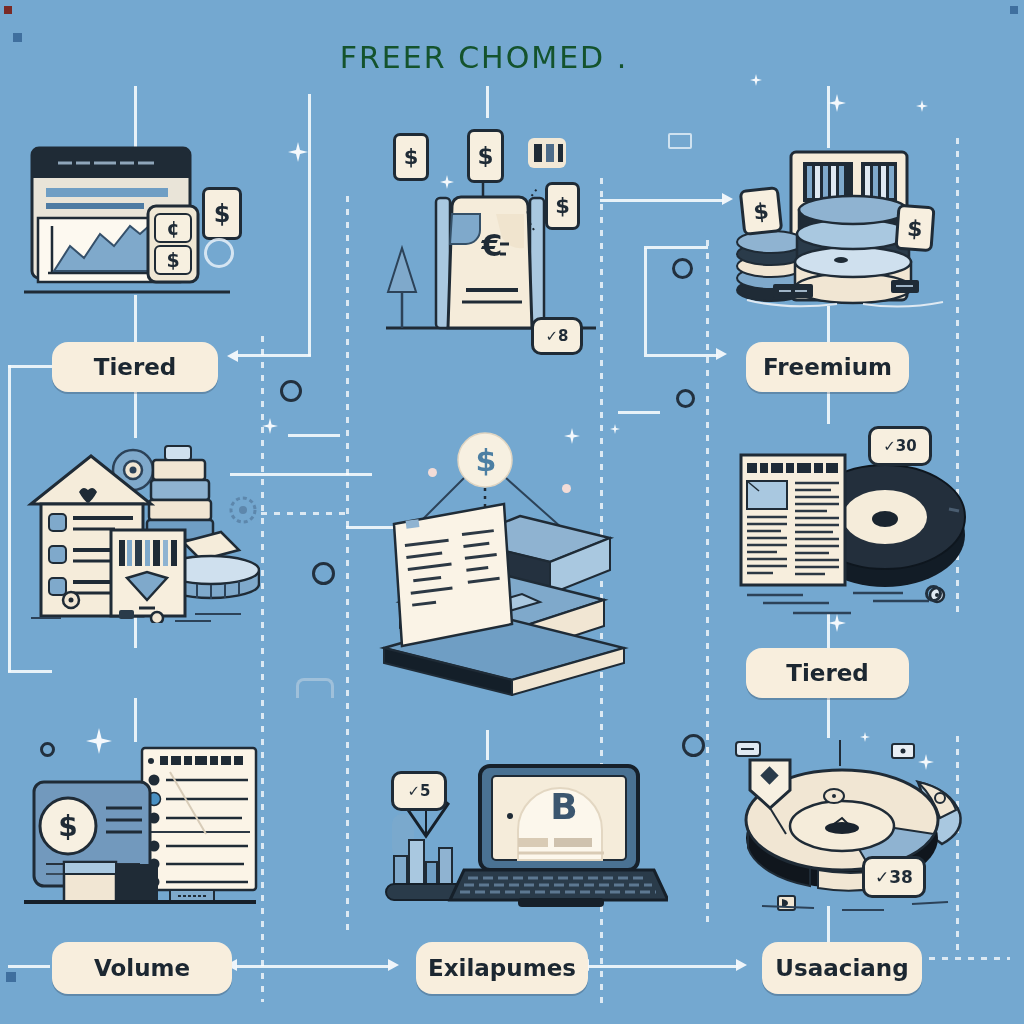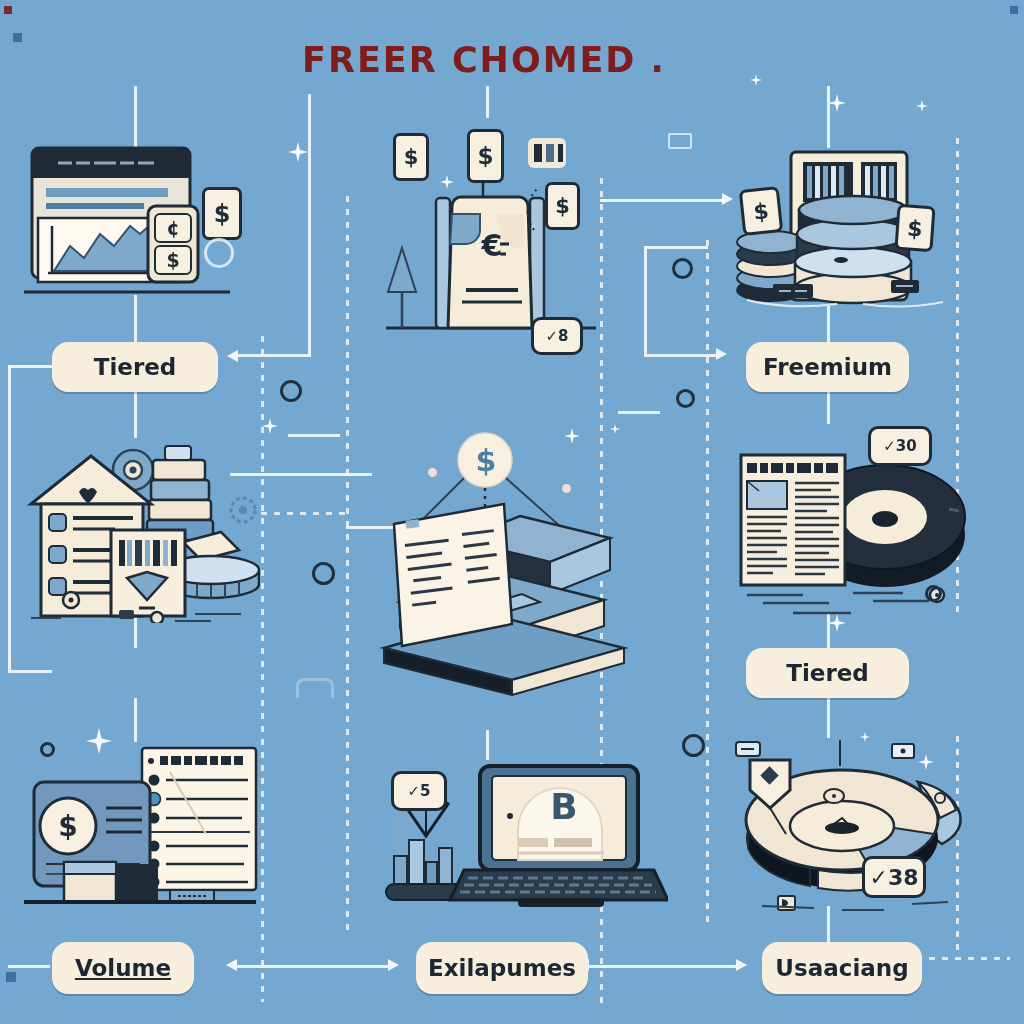--- a/index.html
+++ b/index.html
@@ -1,19 +1,19 @@
 <!DOCTYPE html>
 <html><head>
 <meta charset="utf-8">
 <style>
   html,body{margin:0;padding:0;background:#5f93bd;}
   .canvas{position:relative;width:1024px;height:1024px;background:#74a8d0;overflow:hidden;
           font-family:"DejaVu Sans","Liberation Sans",sans-serif;}
   .title{position:absolute;top:40px;left:484px;transform:translateX(-50%);
-         font-size:35px;font-weight:700;letter-spacing:2px;color:#7f1d1d;white-space:nowrap;}
+         font-size:30px;font-weight:400;letter-spacing:2px;color:#14532d;white-space:nowrap;}
   .pill{position:absolute;background:#f8eedd;border-radius:16px;display:flex;align-items:center;
         justify-content:center;font-weight:700;color:#1c2731;font-size:23px;
         box-shadow:0 2px 0 rgba(30,45,60,.25);}
   .card{position:absolute;background:#f7efdf;border:3px solid #1f2b36;border-radius:7px;
         display:flex;align-items:center;justify-content:center;font-weight:700;color:#1f2b36;}
   .badge{position:absolute;background:#f7efdf;border:3px solid #1f2b36;border-radius:10px;
         display:flex;align-items:center;justify-content:center;font-weight:700;color:#1f2b36;font-size:15px;}
   .glyph{position:absolute;display:flex;align-items:center;justify-content:center;
         font-weight:700;color:#1f2b36;}
   .ln{position:absolute;background:rgba(245,249,252,.9);}
@@ -483,25 +483,25 @@
       <rect x="56" y="158" width="17" height="14" rx="2" fill="#f1e6d3" stroke="#1f2b36" stroke-width="2"></rect>
       <path d="M60,161 v8 q6,-1 6,-4 q0,-3 -6,-4 z" fill="#1f2b36"></path>
       <circle cx="218" cy="60" r="5" fill="none" stroke="#1f2b36" stroke-width="2"></circle>
       <g stroke="#2c4258" stroke-width="2">
         <line x1="40" y1="168" x2="92" y2="170"></line>
           <line x1="120" y1="172" x2="162" y2="172"></line>
         <line x1="190" y1="166" x2="226" y2="164"></line>
       </g>
     </svg>
   </div>
-  <div class="badge" style="left:862px;top:856px;width:58px;height:36px;font-size:22px;">
+  <div class="badge" style="left:862px;top:856px;width:58px;height:36px;font-size:17px;">
       <span>✓38</span>
     </div>
 
-  <div class="pill" style="left:52px;top:942px;width:142px;height:52px;text-decoration:underline;">
+  <div class="pill" style="left:52px;top:942px;width:180px;height:52px;">
       <span>Volume</span>
     </div>
   <div class="pill" style="left:402px;top:942px;width:172px;height:52px;margin-left:14px;">
       <span>Exilapumes</span>
     </div>
   <div class="pill" style="left:750px;top:942px;width:160px;height:52px;margin-left:12px;">
       <span>Usaaciang</span>
     </div>
 
   <div class="spark" style="left:288px;top:142px;width:20px;height:20px;"></div>

